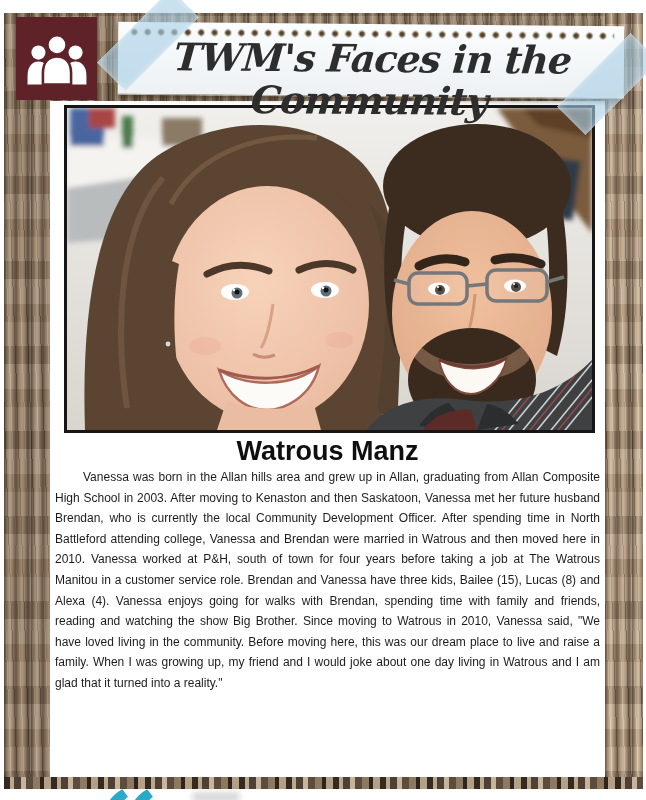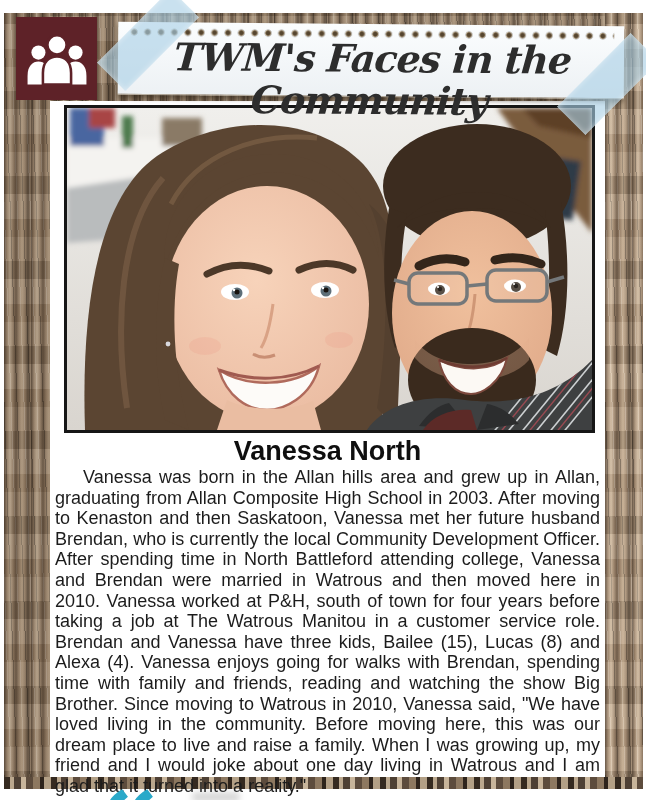--- a/index.html
+++ b/index.html
@@ -82,21 +82,21 @@
     border:3px solid #161616; background:#ddd9d3;
   }
   .photo-frame svg { display:block; width:525px; height:322px; }
 
   .article-heading {
     text-align:center; font-weight:bold; font-size:27px; line-height:30px;
     color:#0f0f0f; margin-top:3px;
   }
   .article-body {
     margin:1px 5px 0 5px; text-align:justify;
-    font-size:18px; line-height:20.6px; color:#1c1c1c;
+    font-size:12px; line-height:20.6px; color:#1c1c1c;
     text-indent:28px;
   }
 
   
   .pull-quote {
     position:absolute; z-index:3; left:96px; top:778px;
     font-family:"DejaVu Serif", serif; font-size:110px; line-height:1;
     color:#2aa9c9; font-weight:bold;
   }
   .faded-artifact {
@@ -248,18 +248,18 @@
             <line x1="455" y1="332" x2="527" y2="244"></line>
           <line x1="483" y1="332" x2="555" y2="244"></line>
         </g>
       </g>
       <path d="M382 295 L404 322 L352 318 C362 304 372 297 382 295 Z" fill="#2c2d2e"></path>
       <path d="M420 296 L410 322 L452 316 C442 304 432 298 420 296 Z" fill="#2c2d2e"></path>
       <path d="M356 322 C366 306 388 300 404 302 L410 322 Z" fill="#5c2a27"></path>
     </svg>
   </div>
 
-  <h2 class="article-heading">Vanessa North</h2>
+  <h2 class="article-heading">Watrous Manz</h2>
   <p class="article-body">Vanessa was born in the Allan hills area and grew up in Allan, graduating from Allan Composite High School in 2003. After moving to Kenaston and then Saskatoon, Vanessa met her future husband Brendan, who is currently the local Community Development Officer. After spending time in North Battleford attending college, Vanessa and Brendan were married in Watrous and then moved here in 2010. Vanessa worked at P&amp;H, south of town for four years before taking a job at The Watrous Manitou in a customer service role. Brendan and Vanessa have three kids, Bailee (15), Lucas (8) and Alexa (4). Vanessa enjoys going for walks with Brendan, spending time with family and friends, reading and watching the show Big Brother. Since moving to Watrous in 2010, Vanessa said, "We have loved living in the community. Before moving here, this was our dream place to live and raise a family. When I was growing up, my friend and I would joke about one day living in Watrous and I am glad that it turned into a reality."</p>
 </div>
 
 <div class="pull-quote">“</div>
 <div class="faded-artifact"></div>
 
 </body></html>

